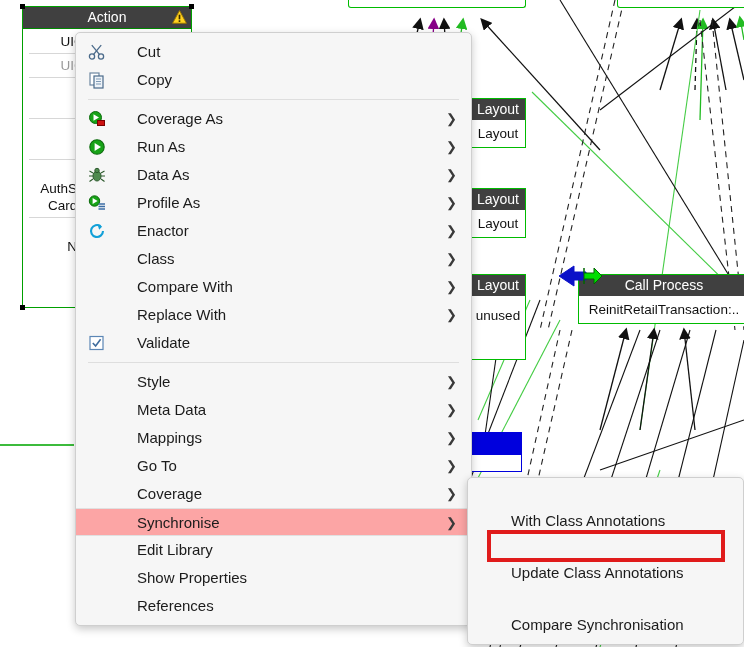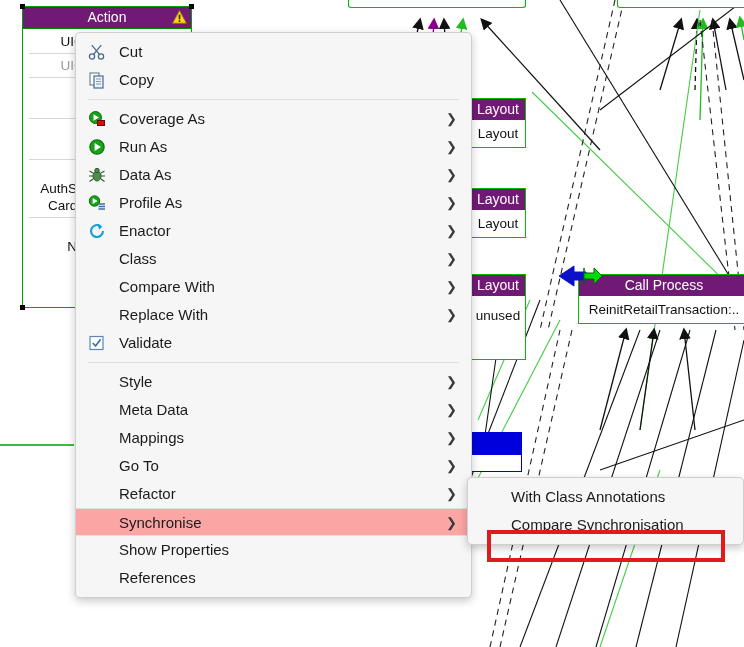--- a/index.html
+++ b/index.html
@@ -29,21 +29,21 @@
     width: 744px; height: 647px;
   }
 
   .node {
     position: absolute;
     border: 1px solid #00bb00;
     background: #ffffff;
     box-sizing: border-box;
   }
   .node-header {
-    background: #701a75;
+    background: #404040;
     color: #ffffff;
     font-size: 14px;
     text-align: center;
     line-height: 21px;
     height: 21px;
     position: relative;
     white-space: nowrap;
     overflow: hidden;
   }
   .node-header.blue {
@@ -138,21 +138,21 @@
     box-shadow: 0 3px 9px rgba(0,0,0,0.22);
     padding: 5px 0 5px 0;
     box-sizing: border-box;
     font-size: 15px;
     color: #1b1b1b;
   }
   .menu-item {
     position: relative;
     height: 28px;
     line-height: 28px;
-    padding-left: 43px;
+    padding-left: 61px;
     padding-right: 26px;
     white-space: nowrap;
     box-sizing: border-box;
   }
   .menu-item.highlight {
     background: #fca5a5;
     border-top: 1px solid #e0e0e0;
     border-bottom: 1px solid #e0e0e0;
   }
   .menu-sep {
@@ -183,21 +183,21 @@
     width: 277px;
     background: #f6f6f6;
     border: 1px solid #cfcfcf;
     border-radius: 5px;
     box-shadow: 0 3px 9px rgba(0,0,0,0.22);
     padding: 5px 0 5px 0;
     box-sizing: border-box;
     font-size: 15px;
     color: #1b1b1b;
   }
-  #submenu .menu-item { padding-left: 43px; }
+  #submenu .menu-item { padding-left: 43px; margin-top: 24px; }
 
   
   #red-box {
     position: absolute;
     left: 487px; top: 530px;
     width: 238px; height: 32px;
     border: 4px solid #e01b1b;
     box-sizing: border-box;
     pointer-events: none;
   }
@@ -457,43 +457,49 @@
     <span>Mappings</span>
     <span class="mi-arrow">❯</span>
   </div>
 
   <div class="menu-item">
     <span>Go To</span>
     <span class="mi-arrow">❯</span>
   </div>
 
   <div class="menu-item">
-    <span>Refactor</span>
+    <span>Coverage</span>
     <span class="mi-arrow">❯</span>
   </div>
 
   <div class="menu-item highlight">
     <span>Synchronise</span>
     <span class="mi-arrow">❯</span>
   </div>
 
+  <div class="menu-item">
+    <span>Edit Library</span>
+  </div>
 
   <div class="menu-item">
     <span>Show Properties</span>
   </div>
 
   <div class="menu-item">
     <span>References</span>
   </div>
 
 
 </div>
 
 <div id="submenu">
   <div class="menu-item">
     <span>With Class Annotations</span>
   </div>
   <div class="menu-item">
+    <span>Update Class Annotations</span>
+  </div>
+  <div class="menu-item">
     <span>Compare Synchronisation</span>
   </div>
 </div>
 
 <div id="red-box"></div>
 
 </body></html>

